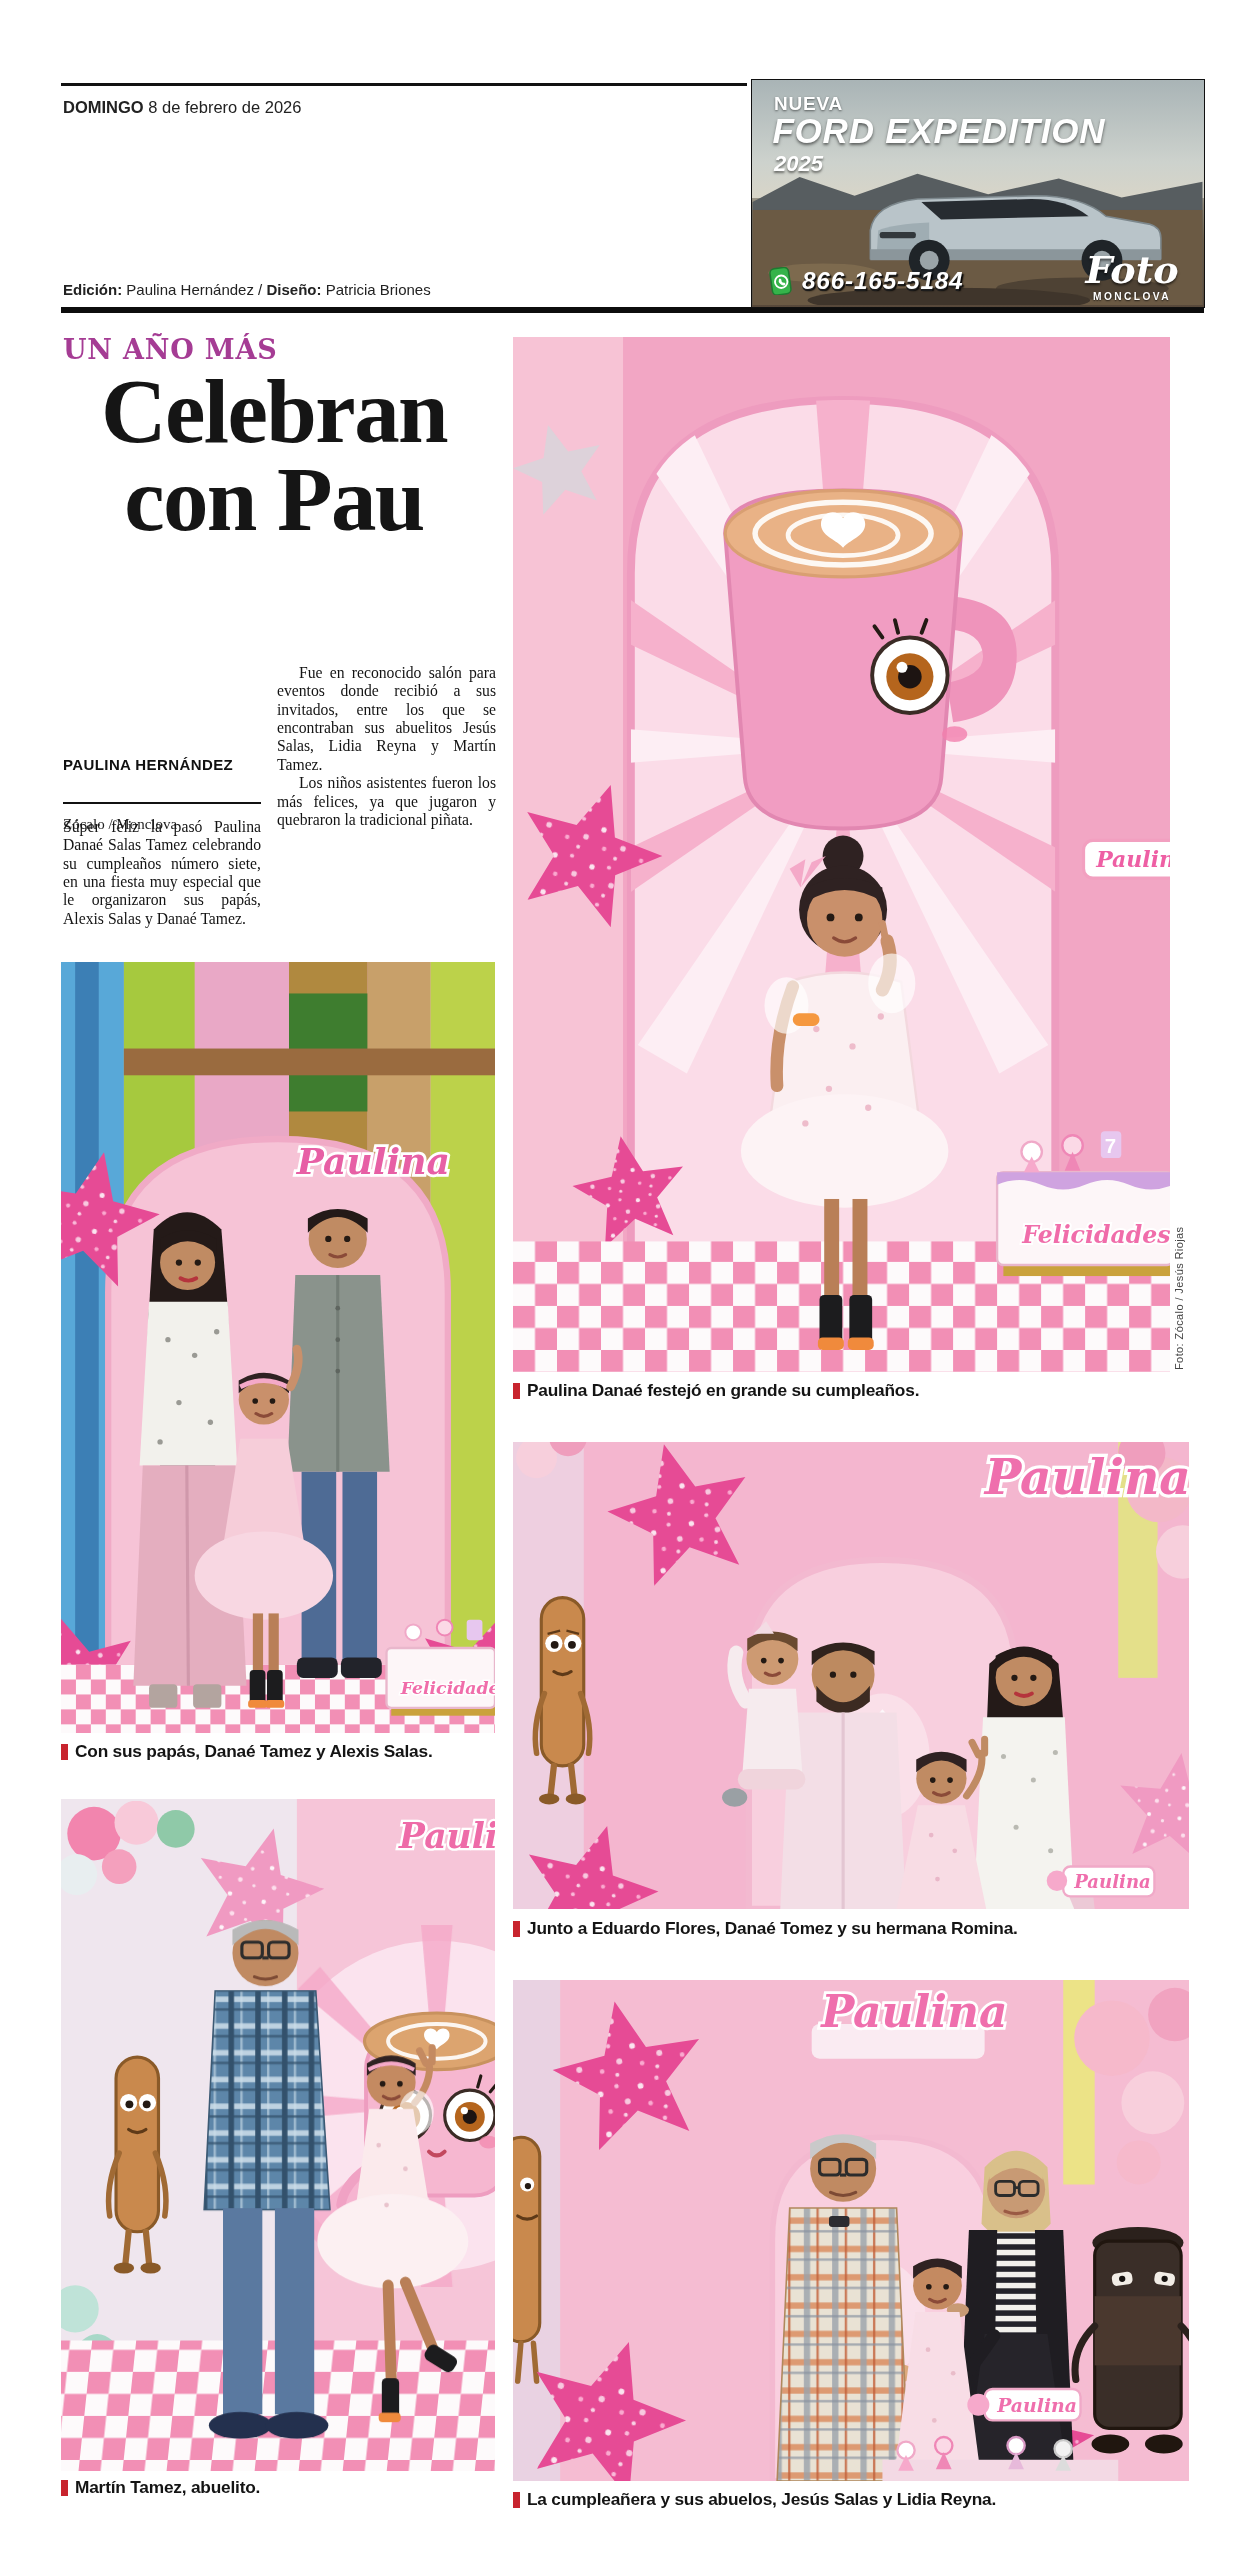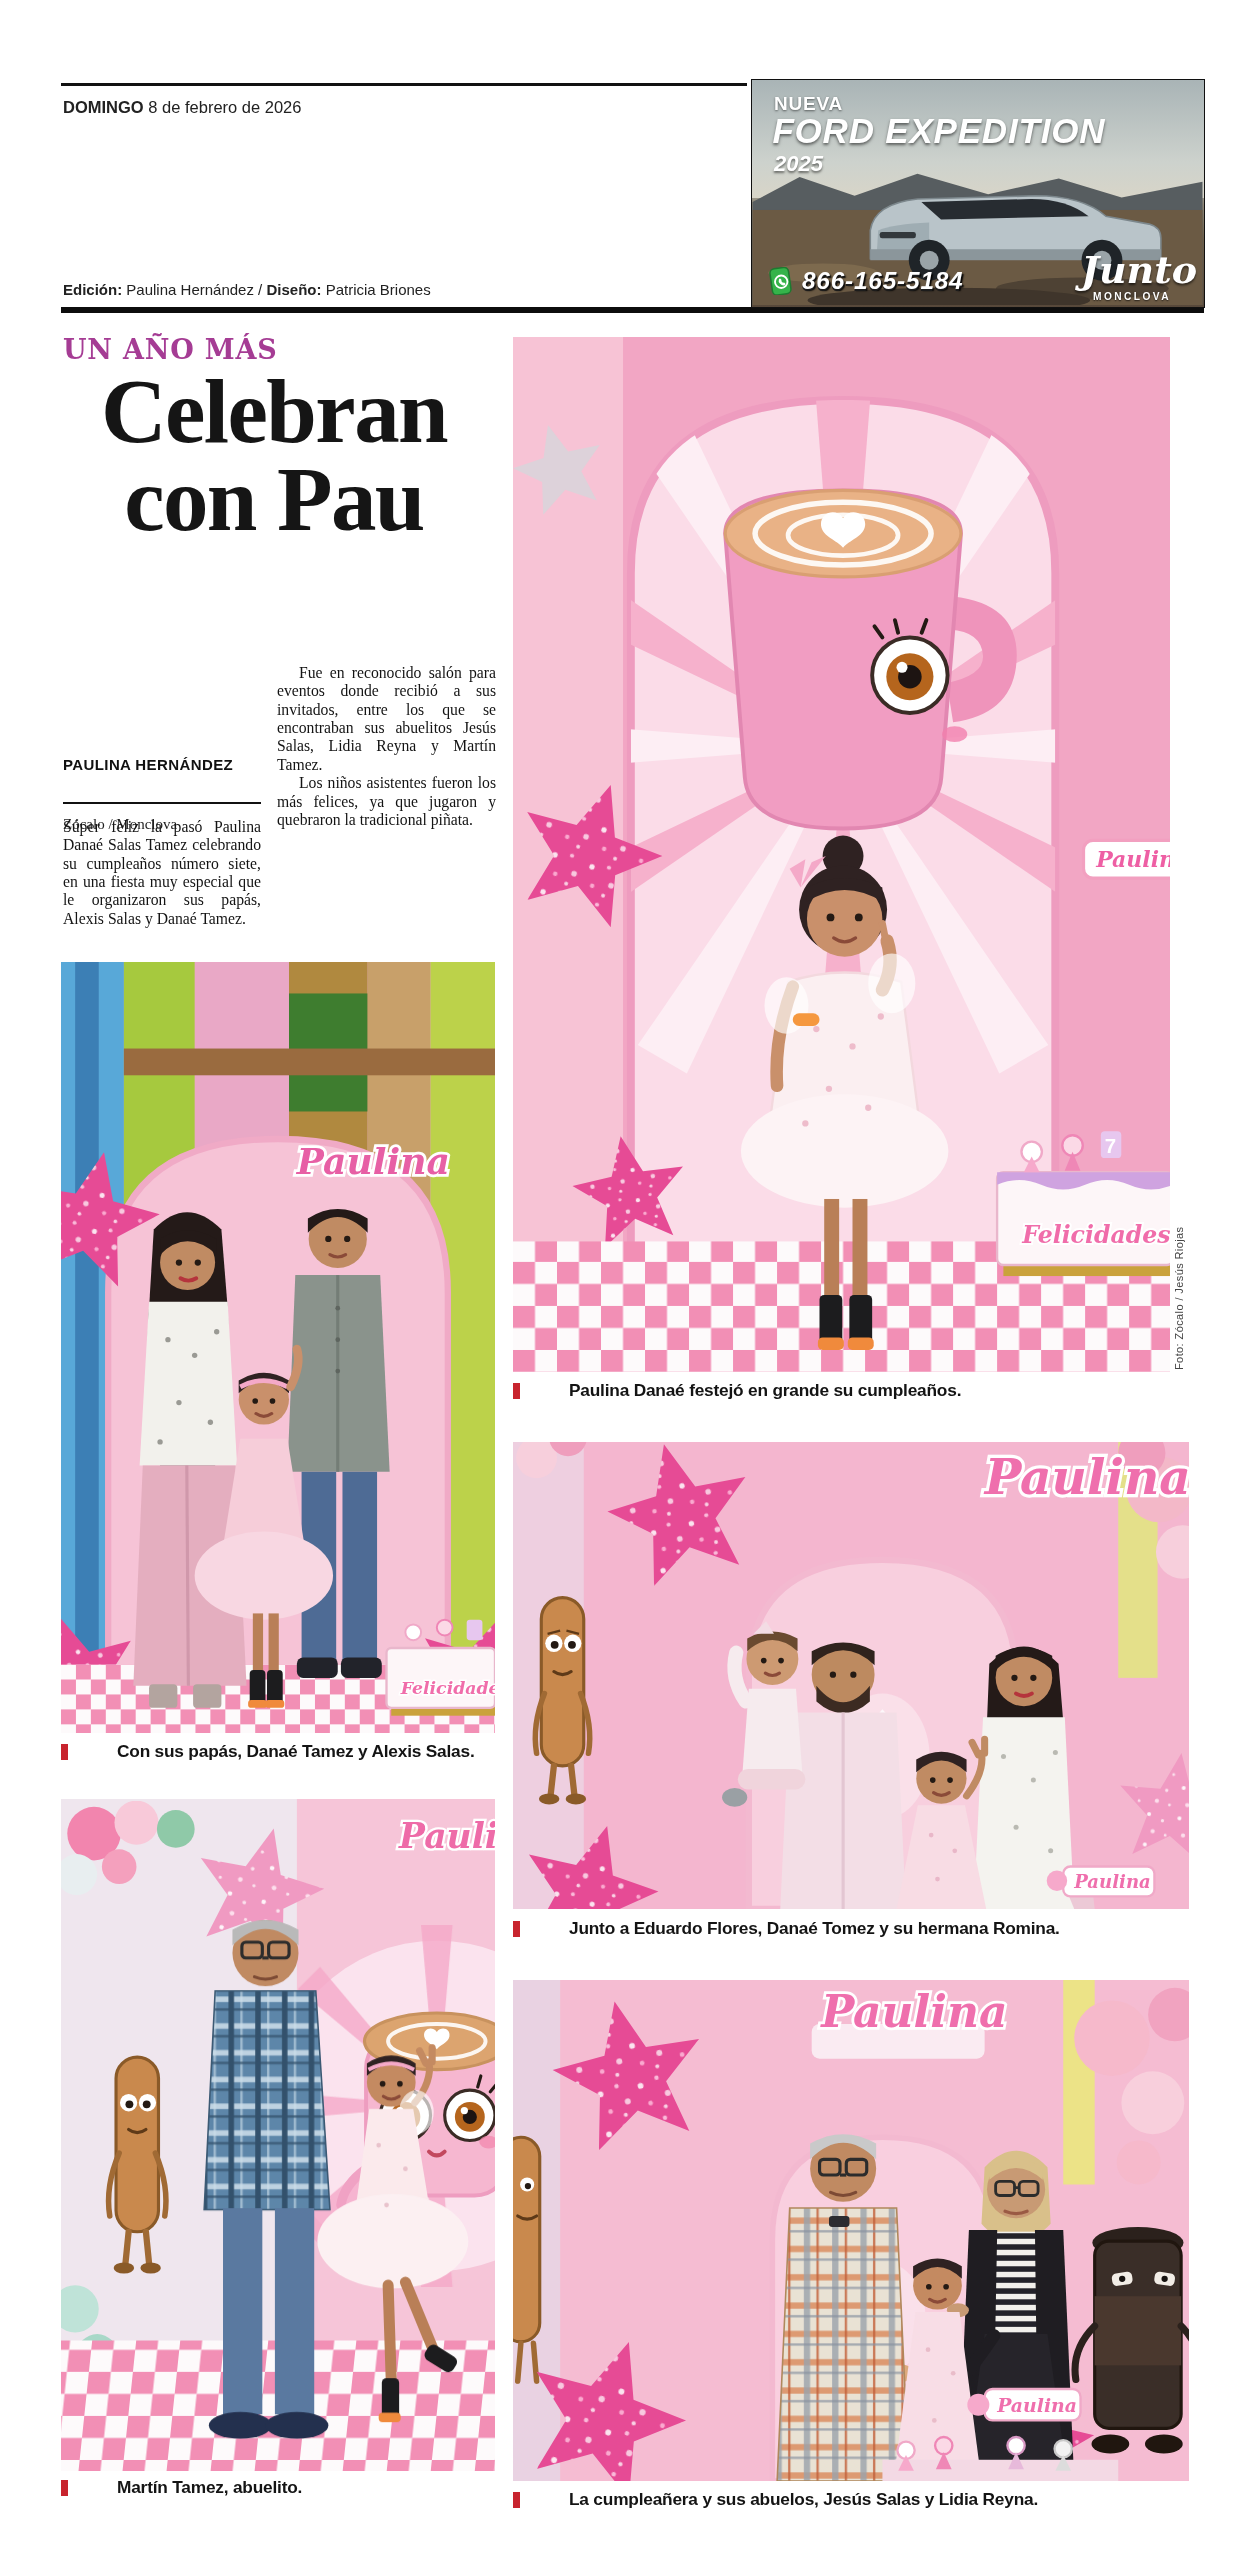--- a/index.html
+++ b/index.html
@@ -54,21 +54,21 @@
       text-align:justify;color:#141414;}
   .col1{left:63px;top:818px;width:198px;}
   .col2{left:277px;top:664px;width:219px;}
   .bodycol p{margin:0;}
   .bodycol p.ind{text-indent:22px;}
 
   
   .photo{overflow:hidden;background:#f4b0ca;}
   .photo svg{display:block;}
   .cap{display:flex;align-items:flex-start;font-weight:bold;font-size:17.3px;
-      letter-spacing:-0.2px;color:#141414;line-height:1.1;gap:42px;}
+      letter-spacing:-0.2px;color:#141414;line-height:1.1;}
   .cap .bullet{flex:0 0 7px;height:16.5px;background:#c8242e;margin:1.6px 7px 0 0;}
   .photo-credit{left:1173px;top:1151px;height:219px;width:19px;
       writing-mode:vertical-rl;transform:rotate(180deg);font-size:11px;color:#444;
       letter-spacing:0.4px;}
 </style>
 </head>
 <body>
 
 <div class="page">
 
@@ -156,21 +156,21 @@
     <div class="abs ad-title">FORD EXPEDITION</div>
     <div class="abs ad-year">2025</div>
     <div class="abs ad-phone-row">
       <svg class="ad-phone-icon" viewBox="0 0 36 36">
         <rect x="4" y="1" width="24" height="34" rx="6" fill="#35b34a" stroke="#1d7a30" stroke-width="2" transform="rotate(-8 18 18)"></rect>
         <circle cx="17" cy="19" r="8" fill="none" stroke="#fff" stroke-width="2.4"></circle>
         <path d="M14 16 q1 -2 2.4 -0.6 l1 1.4 q-0.6 1.4 0.6 2.6 q1.2 1.2 2.6 0.6 l1.4 1 q1.4 1.4 -0.6 2.4 q-3 1 -5.8 -1.8 q-2.8 -2.8 -1.6 -5.6" fill="#fff"></path>
       </svg>
       <span class="ad-phone">866-165-5184</span>
     </div>
-    <div class="abs ad-brand">Junto</div>
+    <div class="abs ad-brand">Foto</div>
     <div class="abs ad-dealer">MONCLOVA</div>
   </div>
 
   <div class="abs kicker">UN AÑO MÁS</div>
   <h2 class="abs headline">Celebran
 con Pau</h2>
   <div class="abs byline">PAULINA HERNÁNDEZ</div>
   <div class="abs byline-org">Zócalo / Monclova</div>
   <div class="abs byline-rule"></div>
   <div class="abs bodycol col1">

